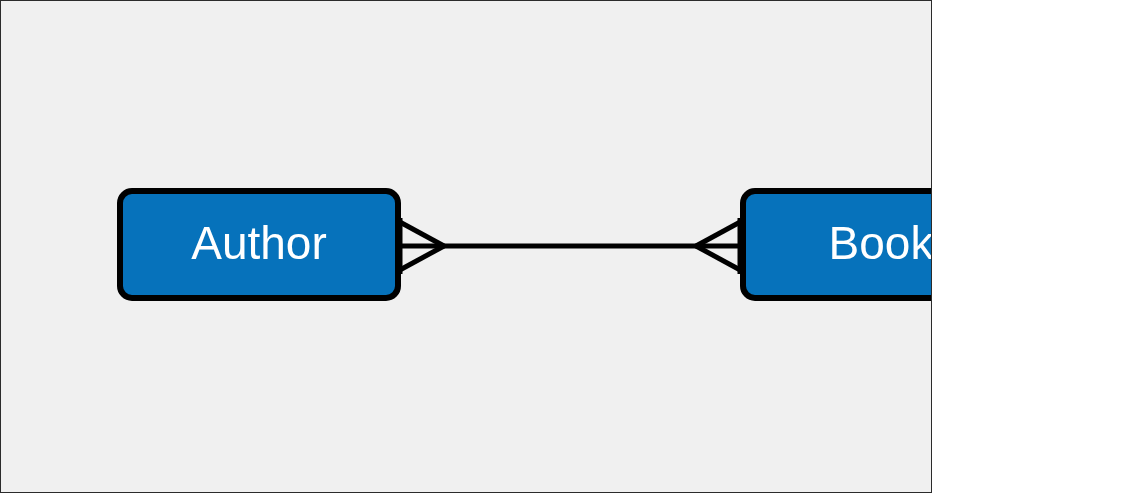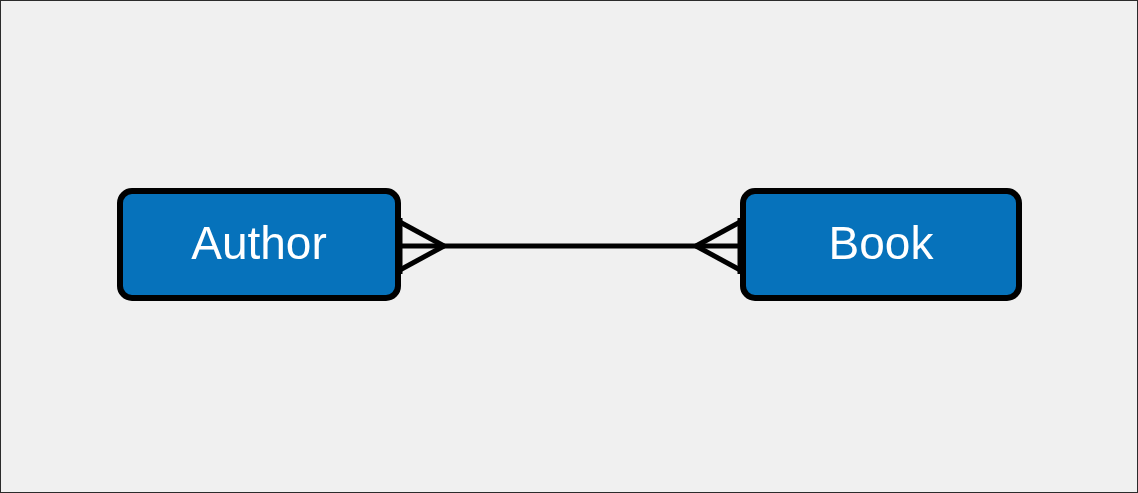--- a/index.html
+++ b/index.html
@@ -47,21 +47,21 @@
   .crowfoot-stroke {
     stroke: #000000;
     stroke-width: 5;
     stroke-linecap: butt;
     fill: none;
   }
 </style>
 </head>
 <body>
 
-<div id="canvas" style="width: 1138px; height: 493px; background: rgb(240, 240, 240); border-color: rgb(43, 43, 43);">
+<div id="canvas" style="width: 932px; height: 493px; background: rgb(240, 240, 240); border-color: rgb(43, 43, 43);">
 
   <svg id="diagram-svg" viewBox="0 0 1138 493" xmlns="http://www.w3.org/2000/svg">
 
     <line class="relationship-line" x1="443" y1="245" x2="695" y2="245"></line>
 
     <g>
       <line class="crowfoot-stroke" x1="397" y1="220" x2="443" y2="245"></line>
       <line class="crowfoot-stroke" x1="397" y1="245" x2="443" y2="245"></line>
       <line class="crowfoot-stroke" x1="397" y1="270" x2="443" y2="245"></line>
       <line class="crowfoot-stroke" x1="399" y1="217" x2="399" y2="273"></line>

